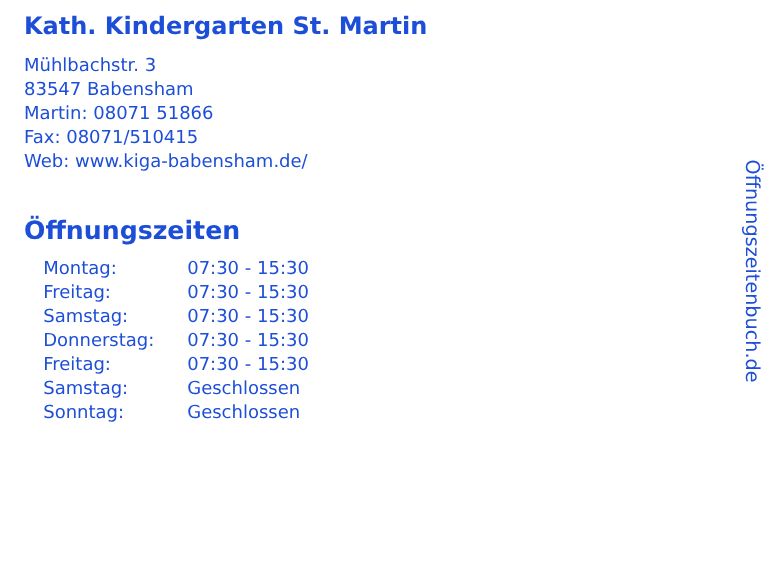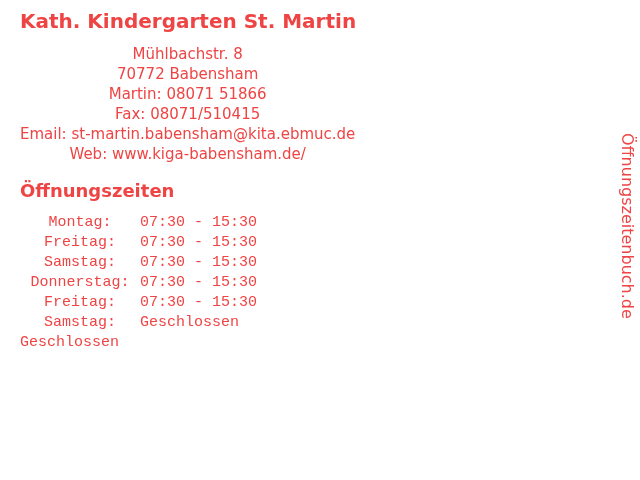--- a/index.html
+++ b/index.html
@@ -26,57 +26,55 @@
     left: 20px;
     top: 44px;
     font-size: 15px;
     line-height: 20px;
     white-space: nowrap;
   }
   .hours-heading {
     position: absolute;
     left: 20px;
     top: 180px;
-    font-size: 18px;
+    font-size: 21px;
     font-weight: bold;
     white-space: nowrap;
   }
   .hours {
     position: absolute;
-    left: 20px;
+    left: 36px;
     top: 213px;
     font-size: 15px;
     line-height: 20px;
-    font-family: Liberation Mono, monospace;
   }
   .hours-row { display: flex; }
   .hours-day { width: 120px; white-space: nowrap; }
   .hours-time { white-space: nowrap; }
   .branding {
     position: absolute;
     top: 133px;
     right: 3px;
     font-size: 16px;
     writing-mode: vertical-rl;
     white-space: nowrap;
   }
 </style>
 </head>
 <body>
 
-<div class="page" style="background: rgb(255, 255, 255); color: #ef4444; text-align: center;">
+<div class="page" style="background: rgb(255, 255, 255); color: #1d4ed8;">
 
   <h1 class="title">Kath. Kindergarten St. Martin</h1>
 
   <div class="contact">
-    <div>Mühlbachstr. 8</div>
-    <div>70772 Babensham</div>
+    <div>Mühlbachstr. 3</div>
+    <div>83547 Babensham</div>
     <div><span>Martin:</span> <span>08071 51866</span></div>
     <div><span>Fax:</span> <span>08071/510415</span></div>
-    <div><span>Email:</span> <span>st-martin.babensham@kita.ebmuc.de</span></div>
     <div><span>Web:</span> <span>www.kiga-babensham.de/</span></div>
   </div>
 
   <h2 class="hours-heading">Öffnungszeiten</h2>
 
   <div class="hours">
     <div class="hours-row">
       <span class="hours-day">Montag:</span>
       <span class="hours-time">07:30 - 15:30</span>
     </div>
@@ -94,19 +92,20 @@
     </div>
     <div class="hours-row">
       <span class="hours-day">Freitag:</span>
       <span class="hours-time">07:30 - 15:30</span>
     </div>
     <div class="hours-row">
       <span class="hours-day">Samstag:</span>
       <span class="hours-time">Geschlossen</span>
     </div>
     <div class="hours-row">
+      <span class="hours-day">Sonntag:</span>
       <span class="hours-time">Geschlossen</span>
     </div>
   </div>
 
   <div class="branding">Öffnungszeitenbuch.de</div>
 
 </div>
 
 </body></html>

